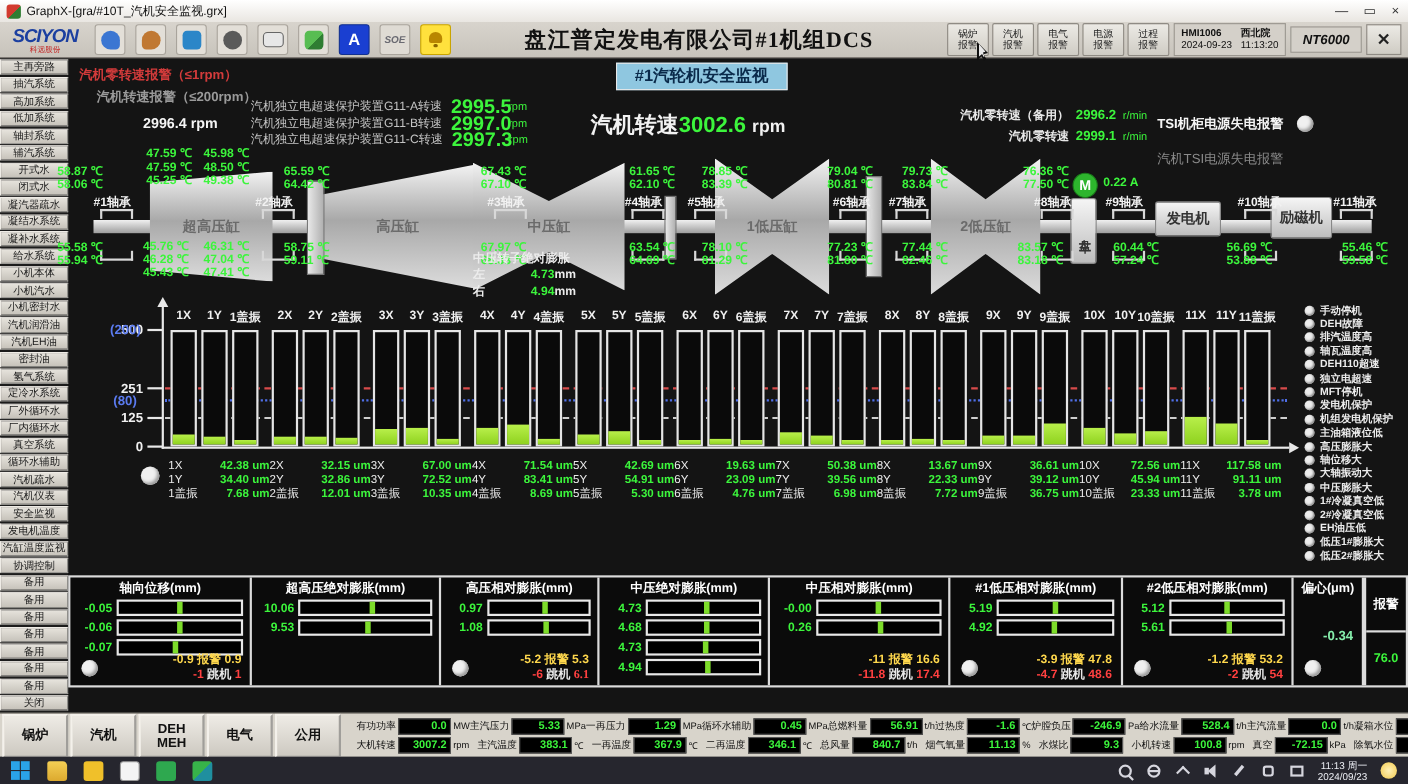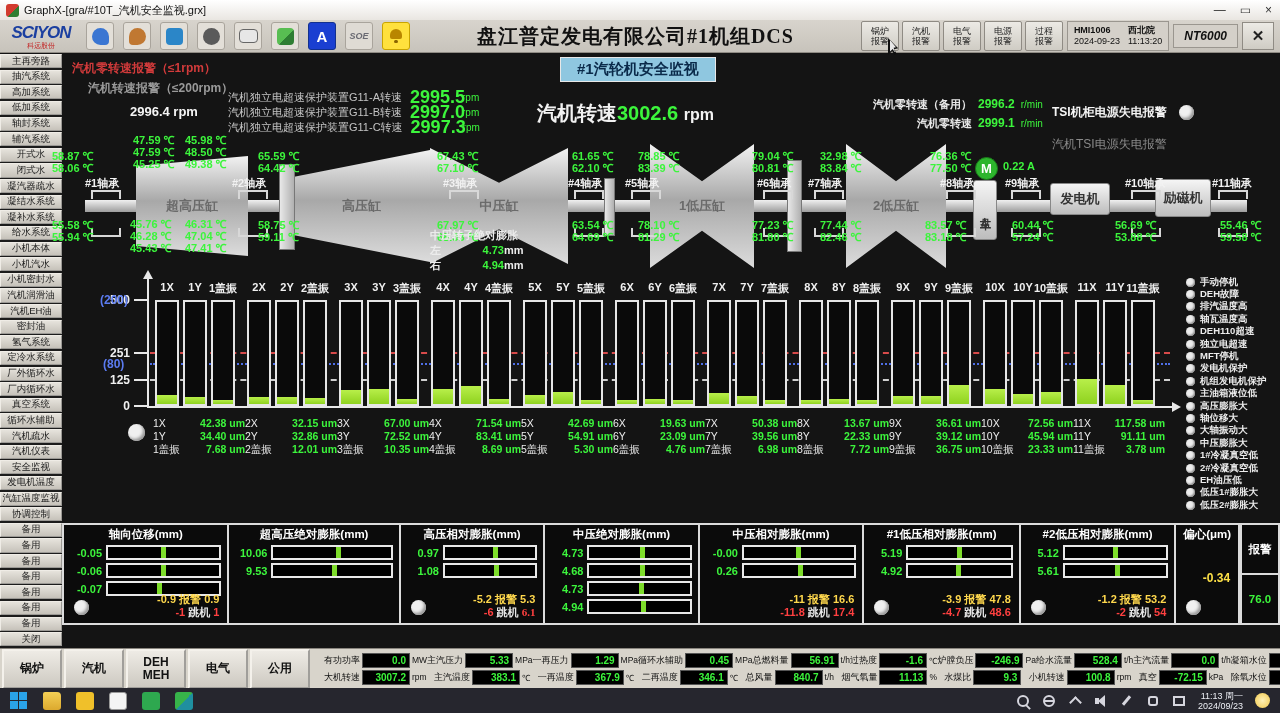--- a/index.html
+++ b/index.html
@@ -428,21 +428,21 @@
         <div>80.81 ℃</div>
       </div>
       <div class="temp-cluster abs" style="left: 752px; top: 219px;">
         <div>77.23 ℃</div>
         <div>81.80 ℃</div>
       </div>
       <div class="bearing-label abs" style="left: 808px; top: 176px;">#7轴承</div>
       <div class="brk-t abs" style="left: 814px; top: 190px;"></div>
       <div class="brk-b abs" style="left: 814px; top: 228px;"></div>
       <div class="temp-cluster abs" style="left: 820px; top: 150px;">
-        <div>32.98 ℃</div>
+        <div>79.73 ℃</div>
         <div>83.84 ℃</div>
       </div>
       <div class="temp-cluster abs" style="left: 820px; top: 219px;">
         <div>77.44 ℃</div>
         <div>82.46 ℃</div>
       </div>
       <div class="bearing-label abs" style="left: 940px; top: 176px;">#8轴承</div>
       <div class="brk-t abs" style="left: 946px; top: 190px;"></div>
       <div class="brk-b abs" style="left: 946px; top: 228px;"></div>
       <div class="temp-cluster abs" style="left: 930px; top: 150px;">
@@ -1020,21 +1020,21 @@
           <div class="gauge-bar">
             <div class="gauge-marker" style="left: calc(52% - 3px);"></div>
           </div>
         </div>
         <div class="limit-row" style="bottom: 16px;"><div class="yel" style="display: inline;">-1.2</div><div class="yel" style="display: inline;"> 报警 </div><div class="yel" style="display: inline;">53.2</div></div>
         <div class="limit-row" style="bottom: 3px;"><div class="redtx" style="display: inline;">-2</div><div class="whtx" style="display: inline;"> 跳机 </div><div class="redtx" style="display: inline;">54</div></div>
         <div class="panel-ind"></div>
       </div>
       <div class="panel" style="width: 64px;">
         <div class="panel-title">偏心(μm)</div>
-        <div class="grn abs" style="right: 8px; top: 46px; font-size: 12px; color: #fde047;">-0.34</div>
+        <div class="grn abs" style="right: 8px; top: 46px; font-size: 12px; color: #86efac;">-0.34</div>
         <div class="panel-ind"></div>
       </div>
       <div id="side-box">
         <div class="cell">报警</div>
         <div class="cell grn" style="color: rgb(60, 245, 60);">76.0</div>
       </div>
     </div>
 
   <div id="bottombar">
     <div id="nav-btns" style="display:flex;">

